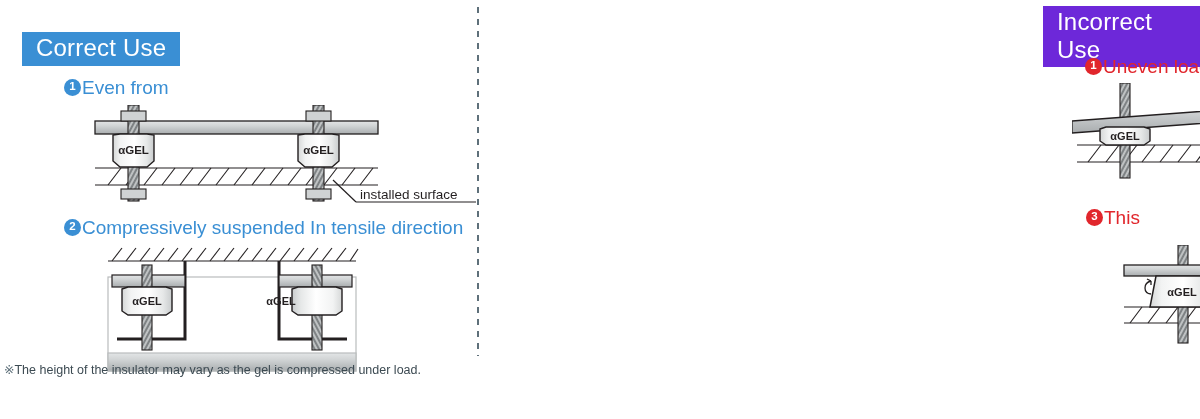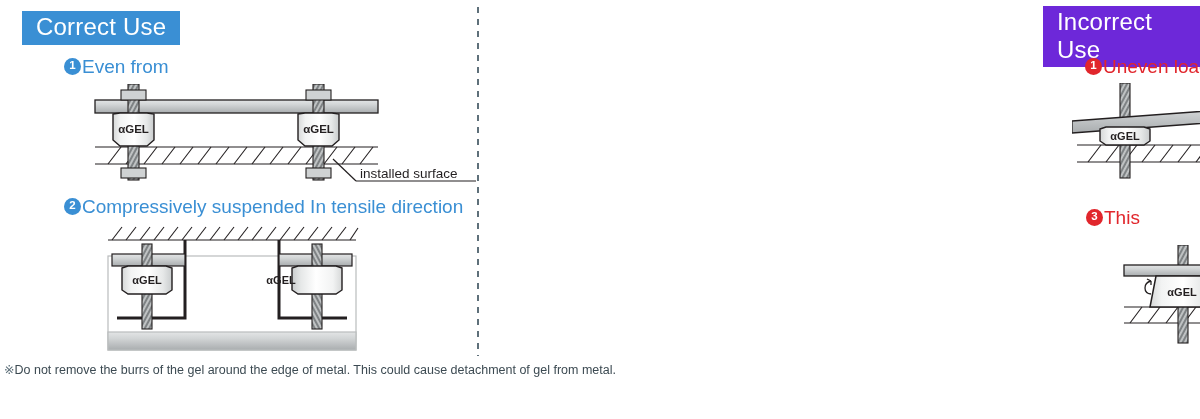--- a/index.html
+++ b/index.html
@@ -1,20 +1,20 @@
 <!DOCTYPE html>
 <html><head>
 <meta charset="utf-8">
 <style>
   html,body{margin:0;padding:0;background:#ffffff;}
   body{width:1200px;height:419px;position:relative;overflow:hidden;
        font-family:"Liberation Sans","DejaVu Sans",sans-serif;}
 
   .panel{position:absolute;top:0;height:360px;}
-  #panel-correct{left:0;width:478px;}
+  #panel-correct{left:0;width:478px;margin-top:21px;}
   #panel-incorrect{left:500px;width:700px;}
 
   
   .chip{position:absolute;display:flex;align-items:center;
         color:#ffffff;font-size:24px;letter-spacing:.2px;
         padding:2px 14px 4px 14px;line-height:1.15;}
   #chip-correct{left:22px;top:11px;background:#3a8fd4;}
   #chip-incorrect{left:543px;top:6px;background:#6d28d9;}
 
   
@@ -282,15 +282,15 @@
         <path d="M92,48 C100,50 100,60 92,61"></path>
         <path d="M92,61 L96,63 M92,61 L92,57"></path>
       </g>
     </svg>
   </div>
 
 </div>
 
 <div id="notes">
   <div class="note">
-    <span class="mk">※</span><span>Do not remove the burrs of the gel around the edge of metal. This could cause detachment of gel from metal.</span>
+    <span class="mk">※</span><span>The height of the insulator may vary as the gel is compressed under load.</span>
   </div>
 </div>
 
 </body></html>

